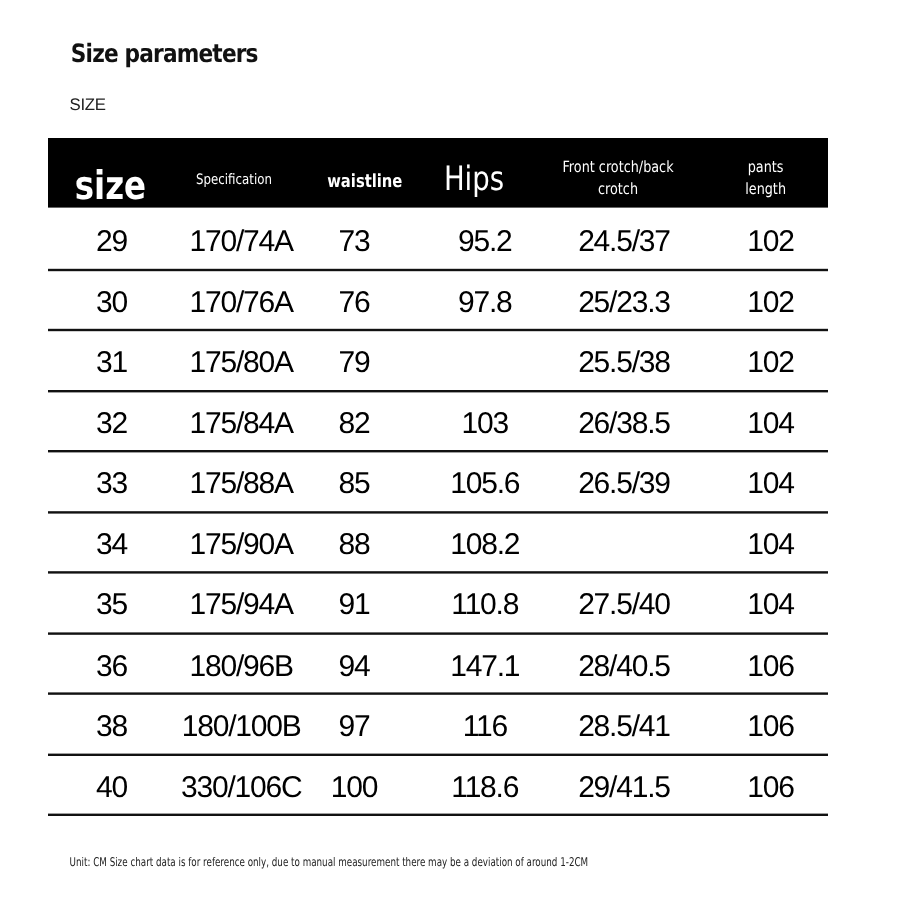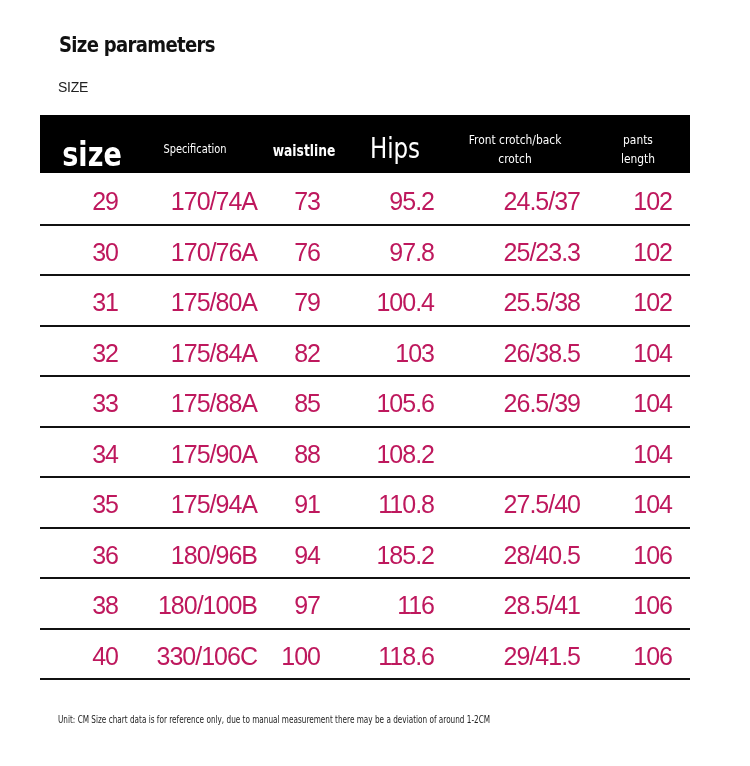--- a/index.html
+++ b/index.html
@@ -10,25 +10,25 @@
   .thead { position: relative; height: 58px; background: #000; color: #fff; }
   .th { position: absolute; text-align: center; font-family: "DejaVu Sans", sans-serif; transform: scaleX(0.82); line-height: 20px; }
   .th.size { left: 12px; width: 80px; top: 20px; font-size: 33px; font-weight: bold; line-height: 40px; }
   .th.spec { left: 105px; width: 100px; top: 24px; font-size: 12px; }
   .th.waist { left: 214px; width: 100px; top: 26px; font-size: 15px; font-weight: bold; }
   .th.hips { left: 305px; width: 100px; top: 16px; font-size: 28px; line-height: 36px; }
   .th.crotch { left: 400px; width: 150px; top: 15px; font-size: 13px; line-height: 19px; }
   .th.pants { left: 558px; width: 80px; top: 15px; font-size: 13px; line-height: 19px; }
   .row { position: relative; height: 48.5px; border-bottom: 2px solid #111; }
   .row:first-of-type { }
-  .cell { position: absolute; top: 12px; font-size: 25px; letter-spacing: -1px; color: #be185d; text-align: right; }
+  .cell { position: absolute; top: 12px; font-size: 25px; letter-spacing: -1px; color: #000000; text-align: center; }
   .c0 { left: 28px; width: 50px; }
   .c1 { left: 105px; width: 112px; }
   .c2 { left: 230px; width: 50px; }
-  .c3 { left: 310px; width: 84px; }
+  .c3 { left: 322px; width: 84px; }
   .c4 { left: 420px; width: 120px; }
   .c5 { left: 572px; width: 60px; }
   .rows { padding-top: 2px; }
   .note { position: absolute; left: 58px; top: 714px; font-family: "DejaVu Sans", sans-serif; font-size: 10px; color: #222; transform: scaleX(0.73); transform-origin: left top; white-space: nowrap; }
 </style>
 </head>
 <body>
 
 <div class="title">Size parameters</div>
 <div class="subtitle">SIZE</div>
@@ -62,21 +62,20 @@
       <div class="cell c1">170/76A</div>
       <div class="cell c2">76</div>
       <div class="cell c3">97.8</div>
       <div class="cell c4">25/23.3</div>
       <div class="cell c5">102</div>
     </div>
     <div class="row">
       <div class="cell c0">31</div>
       <div class="cell c1">175/80A</div>
       <div class="cell c2">79</div>
-      <div class="cell c3">100.4</div>
       <div class="cell c4">25.5/38</div>
       <div class="cell c5">102</div>
     </div>
     <div class="row">
       <div class="cell c0">32</div>
       <div class="cell c1">175/84A</div>
       <div class="cell c2">82</div>
       <div class="cell c3">103</div>
       <div class="cell c4">26/38.5</div>
       <div class="cell c5">104</div>
@@ -101,21 +100,21 @@
       <div class="cell c1">175/94A</div>
       <div class="cell c2">91</div>
       <div class="cell c3">110.8</div>
       <div class="cell c4">27.5/40</div>
       <div class="cell c5">104</div>
     </div>
     <div class="row">
       <div class="cell c0">36</div>
       <div class="cell c1">180/96B</div>
       <div class="cell c2">94</div>
-      <div class="cell c3">185.2</div>
+      <div class="cell c3">147.1</div>
       <div class="cell c4">28/40.5</div>
       <div class="cell c5">106</div>
     </div>
     <div class="row">
       <div class="cell c0">38</div>
       <div class="cell c1">180/100B</div>
       <div class="cell c2">97</div>
       <div class="cell c3">116</div>
       <div class="cell c4">28.5/41</div>
       <div class="cell c5">106</div>

